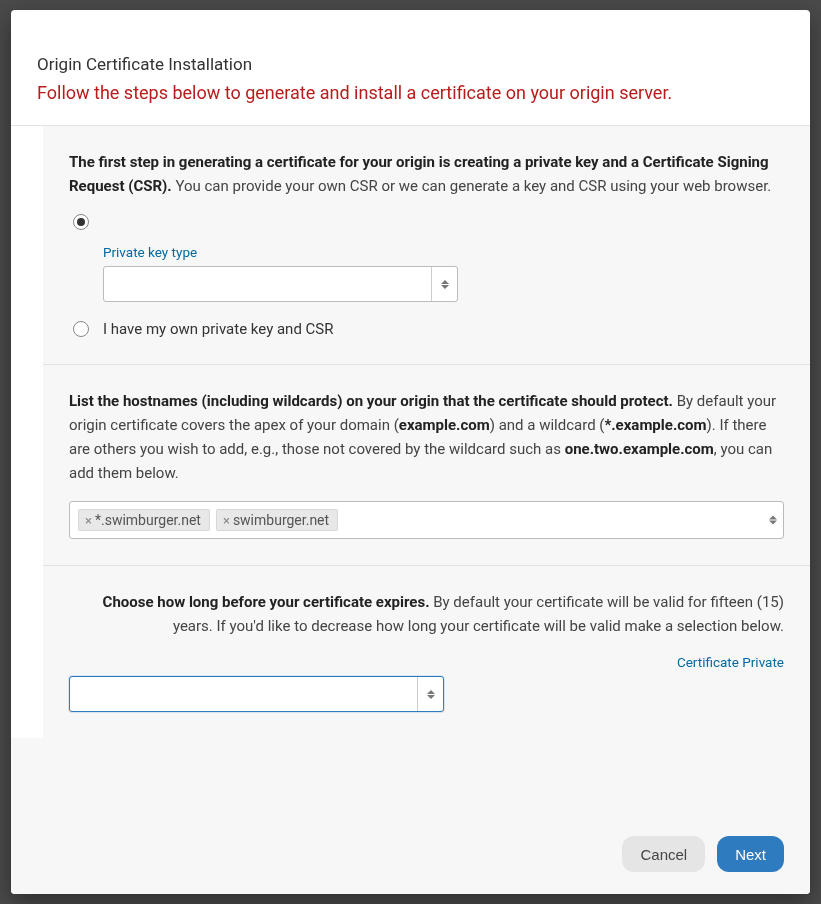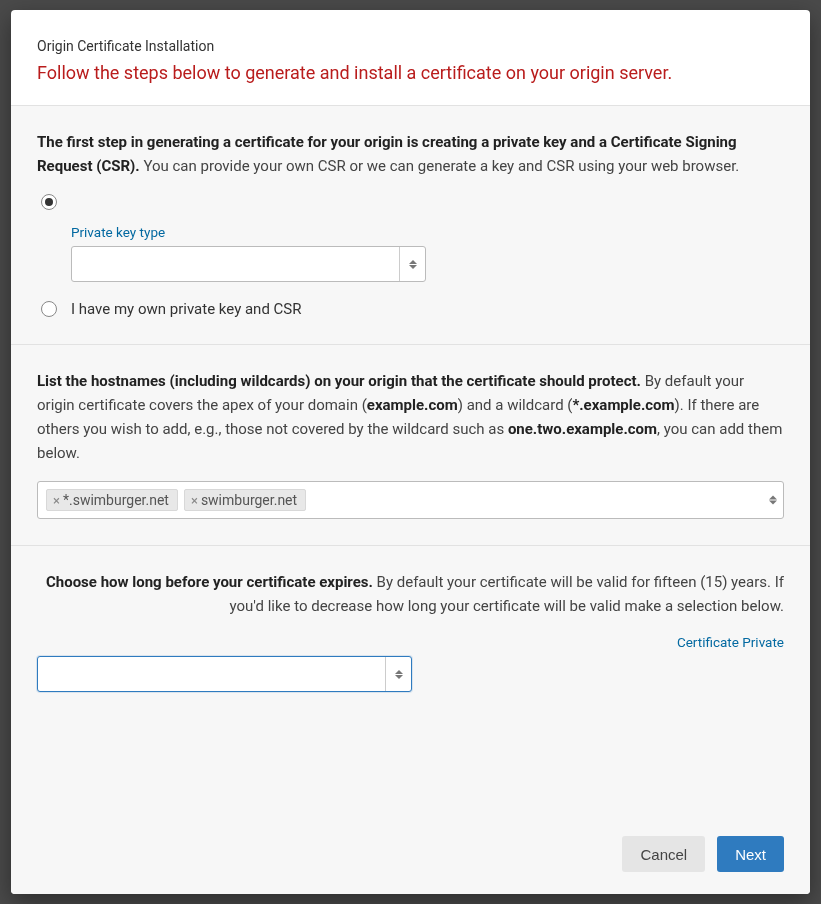--- a/index.html
+++ b/index.html
@@ -23,34 +23,35 @@
     border-radius: 4px;
     box-shadow: 0 8px 24px rgba(0,0,0,0.4);
     display: flex; flex-direction: column;
     overflow: hidden;
   }
   .modal-header {
     padding: 28px 26px 22px 26px;
     border-bottom: 1px solid #e2e2e2;
   }
   .modal-title {
-    font-size: 14px;
+    font-size: 17px;
     font-weight: 400;
     color: #333;
-    margin: 0 0 8px 0;
+    margin: 16px 0 8px 0;
   }
   .modal-subtitle {
     font-size: 18px;
     color: #b91c1c;
     margin: 0;
   }
   .section {
     padding: 24px 26px 26px 26px;
     border-bottom: 1px solid #e2e2e2;
     background: #f7f7f7;
+    margin-left: 32px;
   }
   .section:first-of-type { border-top: none; }
   .desc {
     font-size: 15px;
     line-height: 1.6;
     color: #444;
     margin: 0 0 16px 0;
   }
   .desc b { font-weight: 700; color: #222; }
   .radio-row {
@@ -176,21 +177,21 @@
     display: flex;
     align-items: flex-end;
     justify-content: flex-end;
     padding: 20px 26px 22px 26px;
     gap: 12px;
     background: #f7f7f7;
   }
   .btn {
     height: 36px;
     padding: 0 18px;
-    border-radius: 3px;
+    border-radius: 12px;
     font-size: 15px;
     display: inline-flex;
     align-items: center;
     justify-content: center;
     border: none;
     cursor: pointer;
   }
   .btn-cancel {
     background: #e5e5e5;
     color: #444;

